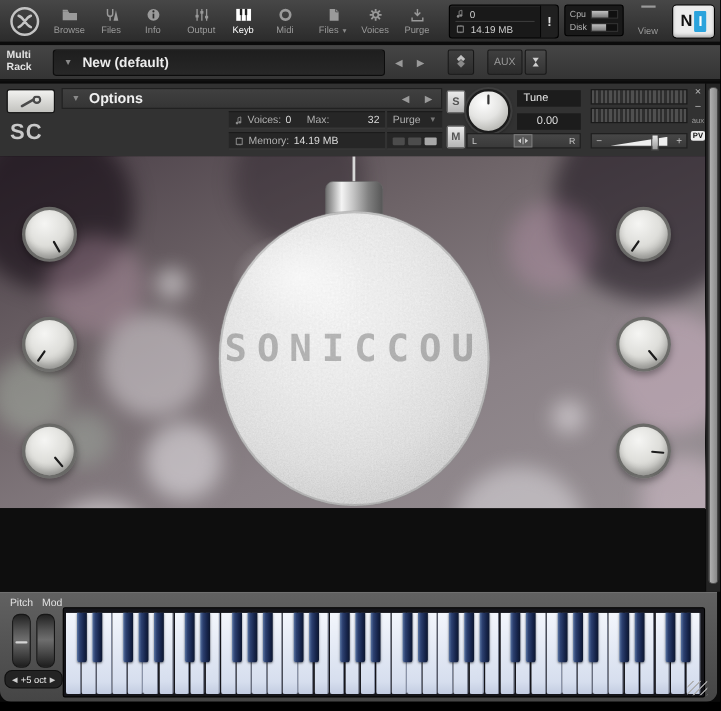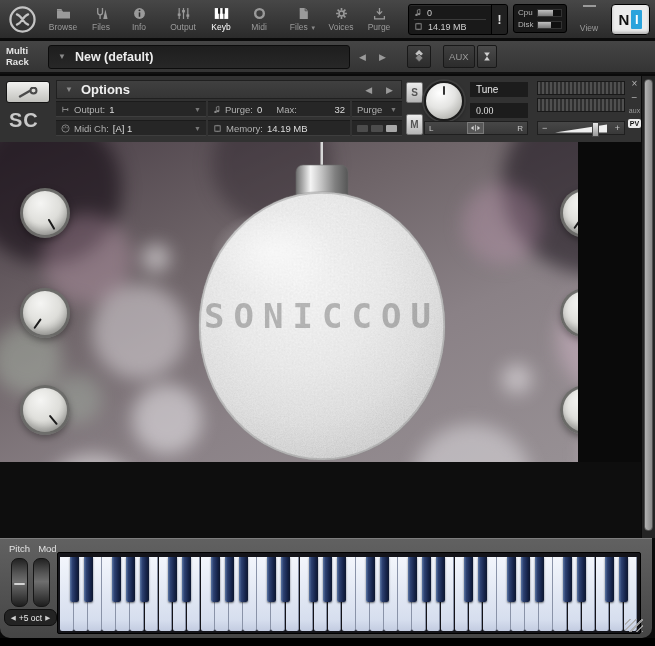--- a/index.html
+++ b/index.html
@@ -54,35 +54,35 @@
   .f-row{position:absolute;height:16px;background:#262626;border-top:1px solid #1b1b1b;border-bottom:1px solid #3e3e3e;display:flex;align-items:center;gap:4px;padding:0 5px;font-size:9.5px;color:#b0b0b0;box-sizing:border-box;cursor:pointer;}
   .f-val{color:#dcdcdc;}
   .dd-xs{margin-left:auto;color:#777;font-size:7px;}
   .purge-meters{display:flex;gap:3px;align-items:center;justify-content:center;cursor:default;}
   .pm{width:12px;height:7px;background:#4c4c4c;border-radius:1px;}
   .pm.bright{background:#a8a8a8;}
   .sm-btn{position:absolute;width:15px;height:19px;background:linear-gradient(#ececec,#b5b5b5);border:1px solid #777;border-radius:2px;color:#555;font-weight:bold;font-size:10px;display:flex;align-items:center;justify-content:center;cursor:pointer;}
   .tune-knob{position:absolute;left:424px;top:5px;width:36px;height:36px;border-radius:50%;background:radial-gradient(circle at 38% 28%,#fff,#e4e4e2 45%,#b8b8b4 78%,#6a6a68);border:2px solid #1c1c1c;box-shadow:0 0 0 2px #3e3e3e,0 2px 4px rgba(0,0,0,.5);cursor:pointer;}
   .tk-pointer{position:absolute;left:50%;top:3px;width:2px;height:9px;margin-left:-1px;background:#333;border-radius:1px;}
   .tune-label{position:absolute;left:470px;top:6px;width:58px;height:15px;background:#1c1c1c;color:#e8e8e8;font-size:10px;display:flex;align-items:center;padding:0 6px;box-sizing:border-box;}
-  .tune-value{position:absolute;left:470px;top:27px;width:58px;height:15px;background:#1c1c1c;color:#dcdcdc;font-size:10px;display:flex;align-items:center;padding:0 6px;box-sizing:border-box;cursor:pointer;font-family:Liberation Serif, serif;}
+  .tune-value{position:absolute;left:470px;top:27px;width:58px;height:15px;background:#1c1c1c;color:#dcdcdc;font-size:10px;display:flex;align-items:center;padding:0 18px;box-sizing:border-box;cursor:pointer;}
   .big-meters{position:absolute;left:537px;top:5px;width:88px;height:31px;display:flex;flex-direction:column;gap:3px;}
   .bm{flex:1;background:repeating-linear-gradient(90deg,#505050 0 2px,#2e2e2e 2px 4px);border:1px solid #191919;}
   .pan-row{position:absolute;left:424px;top:45px;width:104px;height:14px;background:linear-gradient(#474747,#393939);border:1px solid #1f1f1f;display:flex;align-items:center;justify-content:space-between;padding:0 4px;font-size:8px;color:#c8c8c8;box-sizing:border-box;cursor:pointer;}
   .pan-center{width:15px;height:10px;background:#585858;border:1px solid #7a7a7a;display:flex;align-items:center;justify-content:center;}
   .vol-row{position:absolute;left:537px;top:45px;width:88px;height:14px;background:linear-gradient(#474747,#393939);border:1px solid #1f1f1f;display:flex;align-items:center;justify-content:space-between;padding:0 4px;font-size:9px;color:#c8c8c8;box-sizing:border-box;cursor:pointer;}
   .vol-ramp{position:relative;width:52px;height:9px;}
   .vol-ramp .ramp{position:absolute;inset:0;background:#efefef;clip-path:polygon(0 100%,100% 10%,100% 100%);}
   .vol-ramp .handle{position:absolute;right:8px;top:-2px;width:5px;height:13px;background:linear-gradient(#e8e8e8,#9a9a9a);border:1px solid #444;}
   .win-col{position:absolute;left:628px;top:3px;width:13px;display:flex;flex-direction:column;align-items:center;gap:5px;}
   .wc-x,.wc-min{color:#b5b5b5;font-size:10px;line-height:9px;cursor:pointer;}
   .wc-aux{font-size:7px;color:#9a9a9a;cursor:pointer;}
   .wc-pv{background:#ececec;color:#111;font-size:7px;font-weight:bold;padding:1px 2px;border-radius:2px;cursor:pointer;}
   
-  .image-area{position:absolute;top:142px;left:0;width:578px;height:320px;overflow:hidden;background:linear-gradient(155deg,#4a3f47,#6e6468 35%,#8a8186 65%,#979094);}
+  .image-area{position:absolute;top:142px;left:0;width:641px;height:320px;overflow:hidden;background:linear-gradient(155deg,#4a3f47,#6e6468 35%,#8a8186 65%,#979094);}
   .bokeh{position:absolute;inset:-18px;filter:blur(9px);}
   .bokeh i{position:absolute;border-radius:50%;display:block;}
   .orn-svg{position:absolute;left:0;top:0;}
   .art-knob{position:absolute;width:44px;height:44px;border-radius:50%;background:radial-gradient(circle at 40% 28%,#f5f5f3,#dededa 48%,#b2b2ae 82%,#8e8e8a);border:3px solid rgba(96,96,94,.9);box-shadow:0 3px 7px rgba(0,0,0,.35),inset 0 -4px 6px rgba(0,0,0,.18);cursor:pointer;}
   .kr{position:absolute;inset:0;}
   .kp{position:absolute;left:50%;top:3px;width:2.5px;height:12px;margin-left:-1.25px;background:#1c1c1c;border-radius:1px;}
   .gap-area{position:absolute;top:462px;left:0;width:641px;height:76px;background:#0e0e0e;}
   .scrollbar{position:absolute;top:76px;left:641px;width:14px;height:462px;background:#242424;border-left:1px solid #0a0a0a;box-sizing:border-box;}
   .scroll-thumb{position:absolute;left:2px;top:3px;width:9px;height:452px;background:linear-gradient(90deg,#b2b2b2,#898989);border-radius:4px;border:1px solid #4e4e4e;box-sizing:border-box;cursor:pointer;}
   
@@ -291,46 +291,27 @@
 
     <div class="inst-title">
       <span class="dd-md">▼</span>
       <span>Options</span>
       <span class="title-arrows">
         <span>◀</span>
         <span>▶</span>
       </span>
     </div>
 
-    <div class="f-row" style="left:56px;top:25px;width:150px;">
-      <svg width="9" height="9" viewBox="0 0 10 10">
-          <path d="M2 2v6M2 5h5.5M7.5 3.4v3.2" stroke="#8a8a8a" stroke-width="1.1" fill="none"></path>
-        </svg>
-      <span>Output:</span>
-      <span class="f-val">1</span>
-      <span class="dd-xs">▼</span>
-    </div>
-    <div class="f-row" style="left:56px;top:44px;width:150px;">
-      <svg width="9" height="9" viewBox="0 0 10 10">
-          <circle cx="5" cy="5" r="4" fill="none" stroke="#8a8a8a"></circle>
-          <circle cx="3.2" cy="4.2" r="0.7" fill="#8a8a8a"></circle>
-          <circle cx="5" cy="3.3" r="0.7" fill="#8a8a8a"></circle>
-          <circle cx="6.8" cy="4.2" r="0.7" fill="#8a8a8a"></circle>
-        </svg>
-      <span>Midi Ch:</span>
-      <span class="f-val">[A] 1</span>
-      <span class="dd-xs">▼</span>
-    </div>
     <div class="f-row" style="left:208px;top:25px;width:142px;">
       <svg width="8" height="9" viewBox="0 0 10 10">
           <path d="M4.2 8V2l3.2-1v6" fill="none" stroke="#8a8a8a"></path>
           <circle cx="3.1" cy="8" r="1.5" fill="#8a8a8a"></circle>
           <circle cx="6.3" cy="7" r="1.5" fill="#8a8a8a"></circle>
         </svg>
-      <span>Purge:</span>
+      <span>Voices:</span>
       <span class="f-val">0</span>
       <span style="margin-left:10px">Max:</span>
       <span class="f-val" style="margin-left:auto">32</span>
     </div>
     <div class="f-row" style="left:208px;top:44px;width:142px;">
       <svg width="9" height="9" viewBox="0 0 10 10">
           <rect x="2" y="2" width="6" height="6" fill="none" stroke="#8a8a8a"></rect>
           <path d="M3.5 1v1M5 1v1M6.5 1v1M3.5 8v1M5 8v1M6.5 8v1" stroke="#8a8a8a" stroke-width="0.8"></path>
         </svg>
       <span>Memory:</span>

